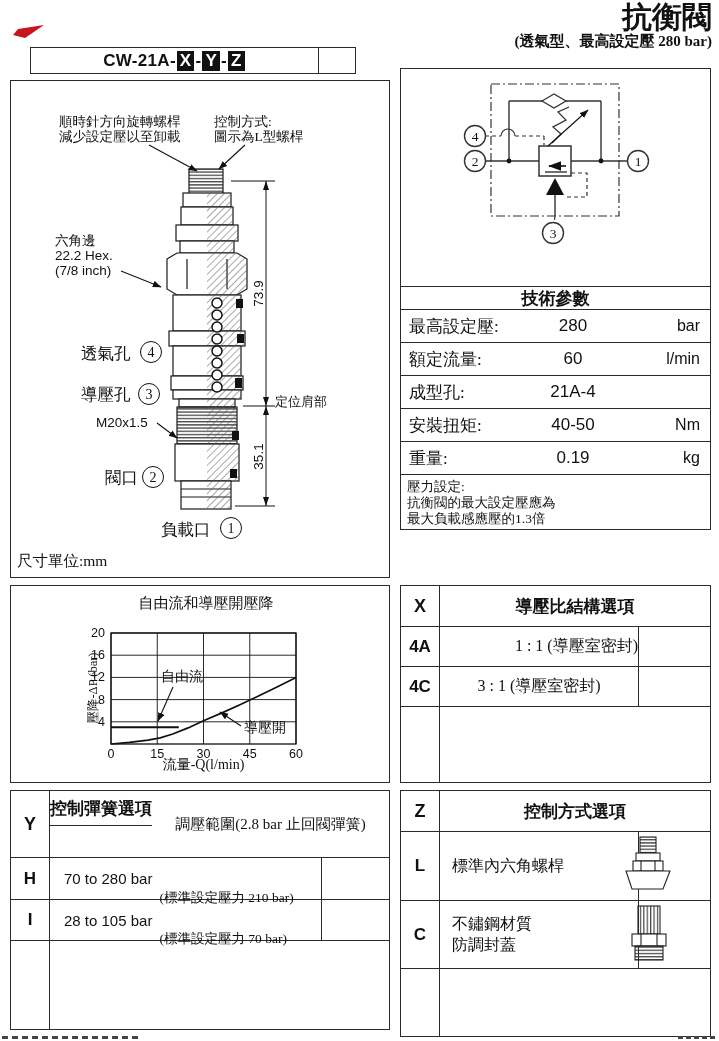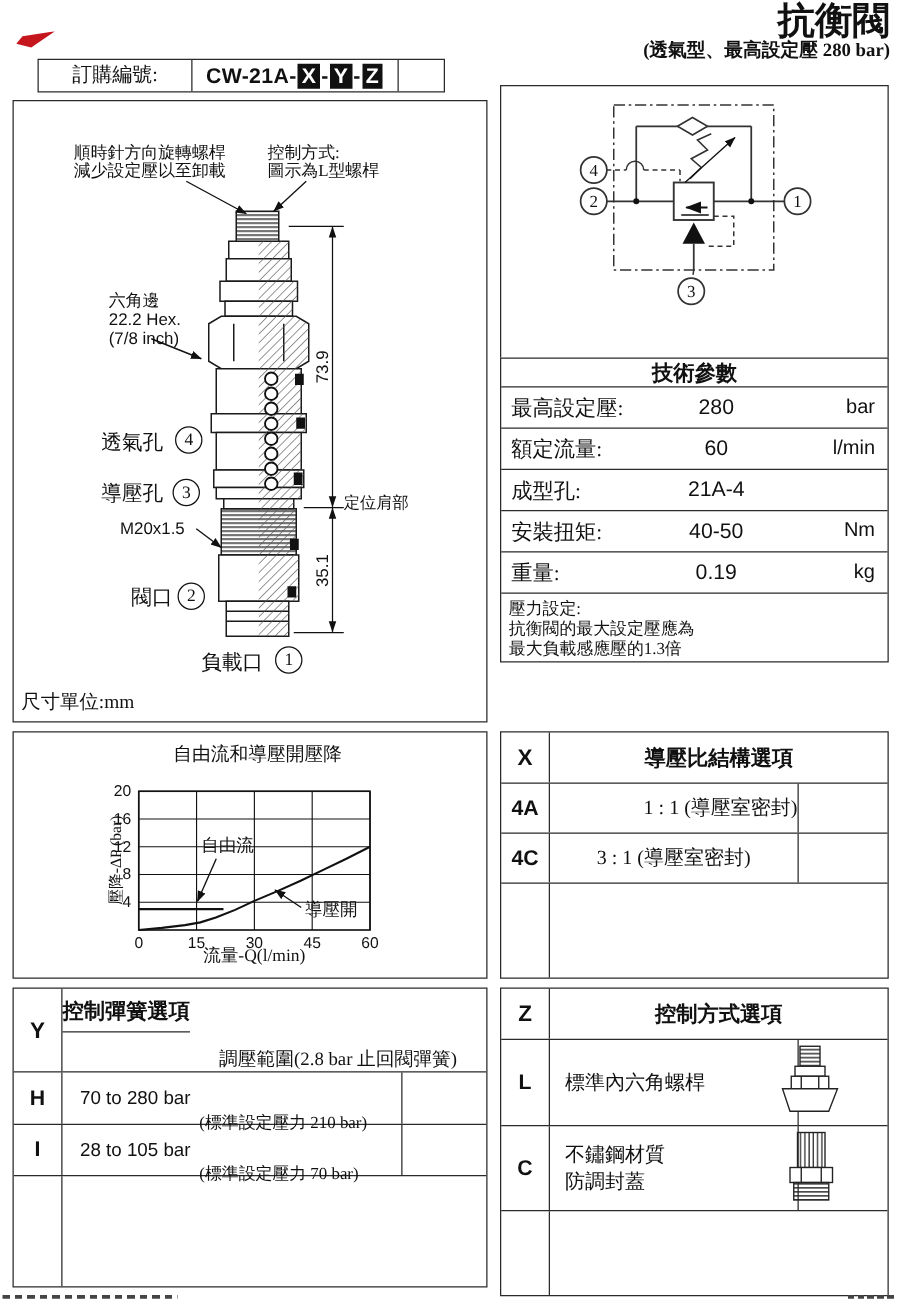--- a/index.html
+++ b/index.html
@@ -52,21 +52,20 @@
   <svg class="b" style="left:13px;top:25px" width="32" height="14">
     <polygon points="0,10 5,4 31,0 12,13" fill="#c5161d"></polygon>
   </svg>
 
   <div class="b serif" style="right:7px;top:1px;text-align:right">
     <div class="bold" style="font-size:30px;line-height:32px">抗衡閥</div>
     <div class="bold" style="font-size:15px;line-height:16px">(透氣型、最高設定壓 280 bar)</div>
   </div>
 
   <div class="box order" style="left:30px;top:47px;width:326px;height:27px">
-    <div class="c1 serif">訂購編號:</div>
     <div class="c2 sans">
         <span>CW-21A-</span>
         <span class="inv">X</span>
         <span>-</span>
         <span class="inv">Y</span>
         <span>-</span>
         <span class="inv">Z</span>
       </div>
     <div class="c3"></div>
   </div>
@@ -169,21 +168,21 @@
     </svg>
 
     <div class="b serif" style="left:48px;top:33px;font-size:13.5px;line-height:15px">
       <div>順時針方向旋轉螺桿</div>
       <div>減少設定壓以至卸載</div>
     </div>
     <div class="b serif" style="left:203px;top:33px;font-size:13.5px;line-height:15px">
       <div>控制方式:</div>
       <div>圖示為L型螺桿</div>
     </div>
-    <div class="b serif" style="left:76px;top:152px;font-size:13.5px;line-height:15px">
+    <div class="b serif" style="left:44px;top:152px;font-size:13.5px;line-height:15px">
       <div>六角邊</div>
       <div class="sans">22.2  Hex.</div>
       <div class="sans">(7/8 inch)</div>
     </div>
 
     <div class="b serif" style="left:70px;top:262px;font-size:16.5px">透氣孔</div>
     <span class="b serif" style="left:129px;top:260px;width:22px;height:22px;border:1.4px solid #111;border-radius:50%;text-align:center;line-height:21px;font-size:14px">4</span>
 
     <div class="b serif" style="left:70px;top:303px;font-size:16.5px">導壓孔</div>
     <span class="b serif" style="left:127px;top:302px;width:22px;height:22px;border:1.4px solid #111;border-radius:50%;text-align:center;line-height:21px;font-size:14px">3</span>
@@ -349,21 +348,21 @@
     <div class="b serif" style="left:74px;top:150px;width:96px;font-size:12.5px;text-align:center;transform:rotate(-90deg);transform-origin:left top">壓降-ΔP (bar)</div>
   </div>
 
   <div class="box opt" style="left:10px;top:790px;width:380px;height:240px">
     <div class="orow" style="height:66px">
       <div class="okey sans" style="font-size:18px">Y</div>
       <div style="flex:1;display:flex;flex-direction:row">
         <div style="height:34px;border-bottom:1.4px solid #2a2a2a;display:flex;align-items:center">
           <div class="hdr-title serif">控制彈簧選項</div>
         </div>
-        <div style="flex:1;display:flex;align-items:flex-end;justify-content:center">
+        <div style="flex:1;display:flex;align-items:center;justify-content:center">
           <span class="serif" style="font-size:15px">調壓範圍(2.8 bar 止回閥彈簧)</span>
         </div>
       </div>
     </div>
     <div class="orow" style="height:41px">
       <div class="okey sans">H</div>
       <div class="omain" style="padding-left:14px">
         <span class="sans" style="font-size:15px">70 to 280 bar</span>
         <span class="serif small-note" style="margin-left:7px">(標準設定壓力 210 bar)</span>
       </div>

